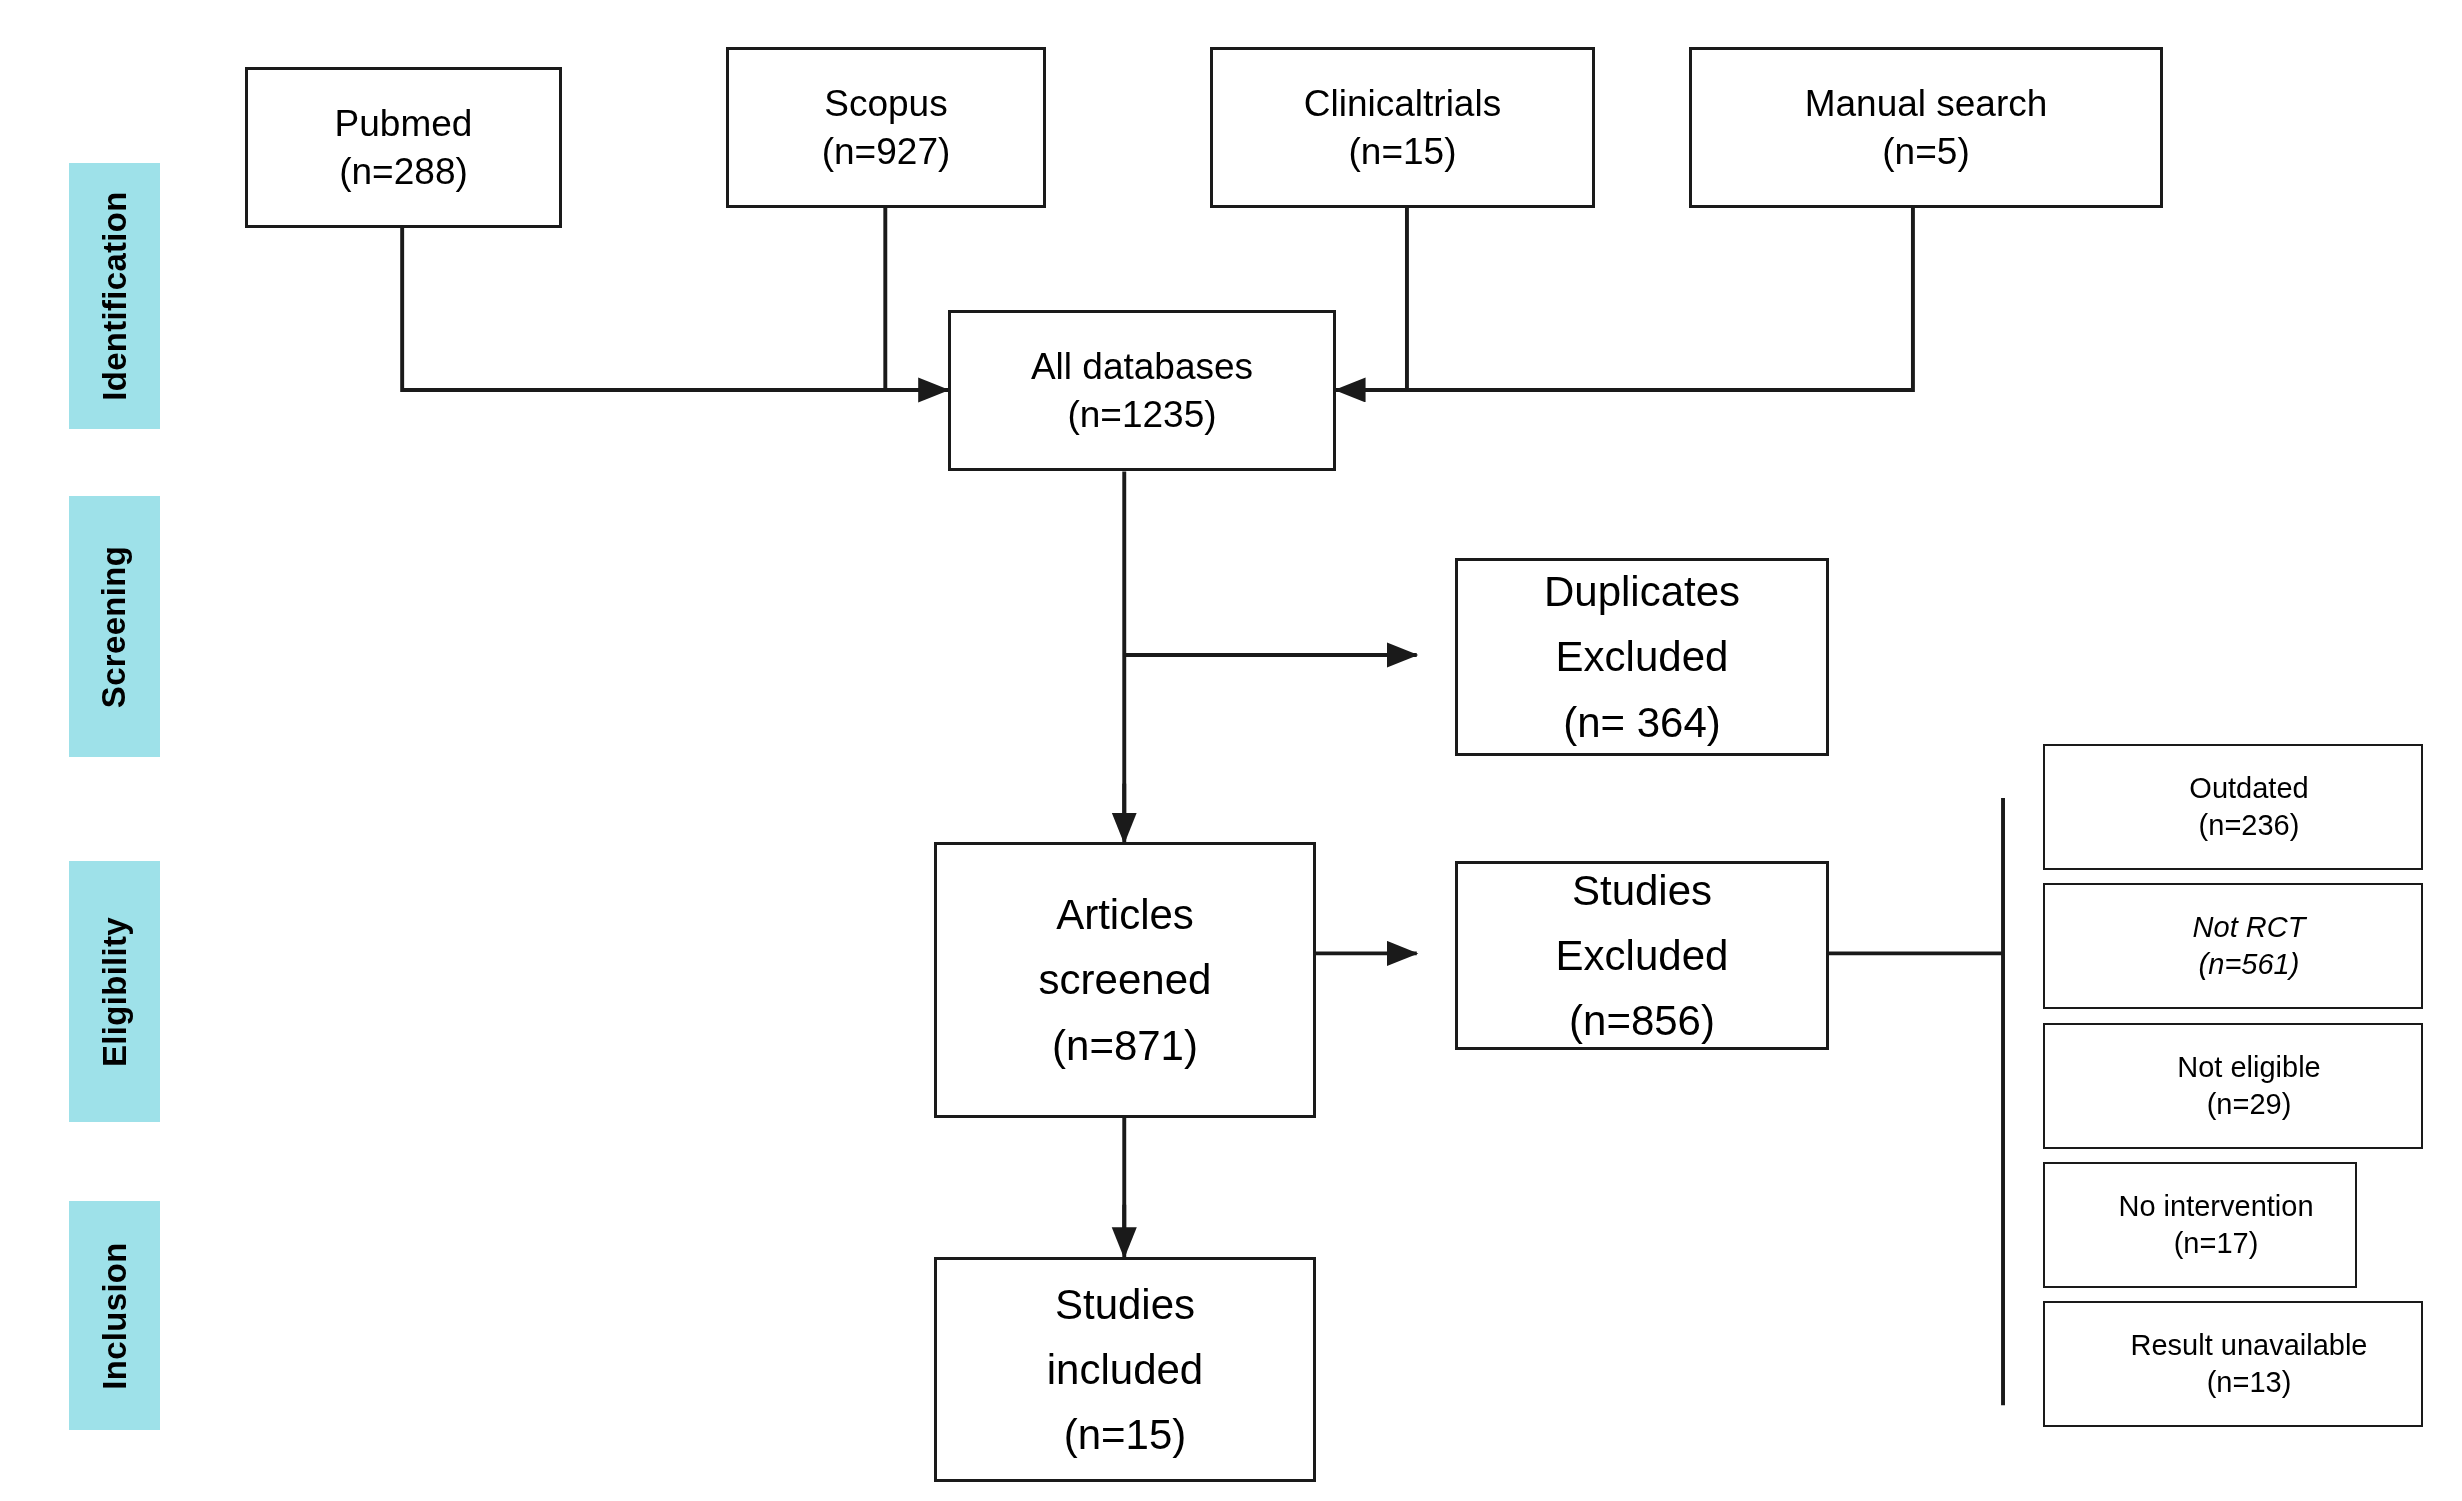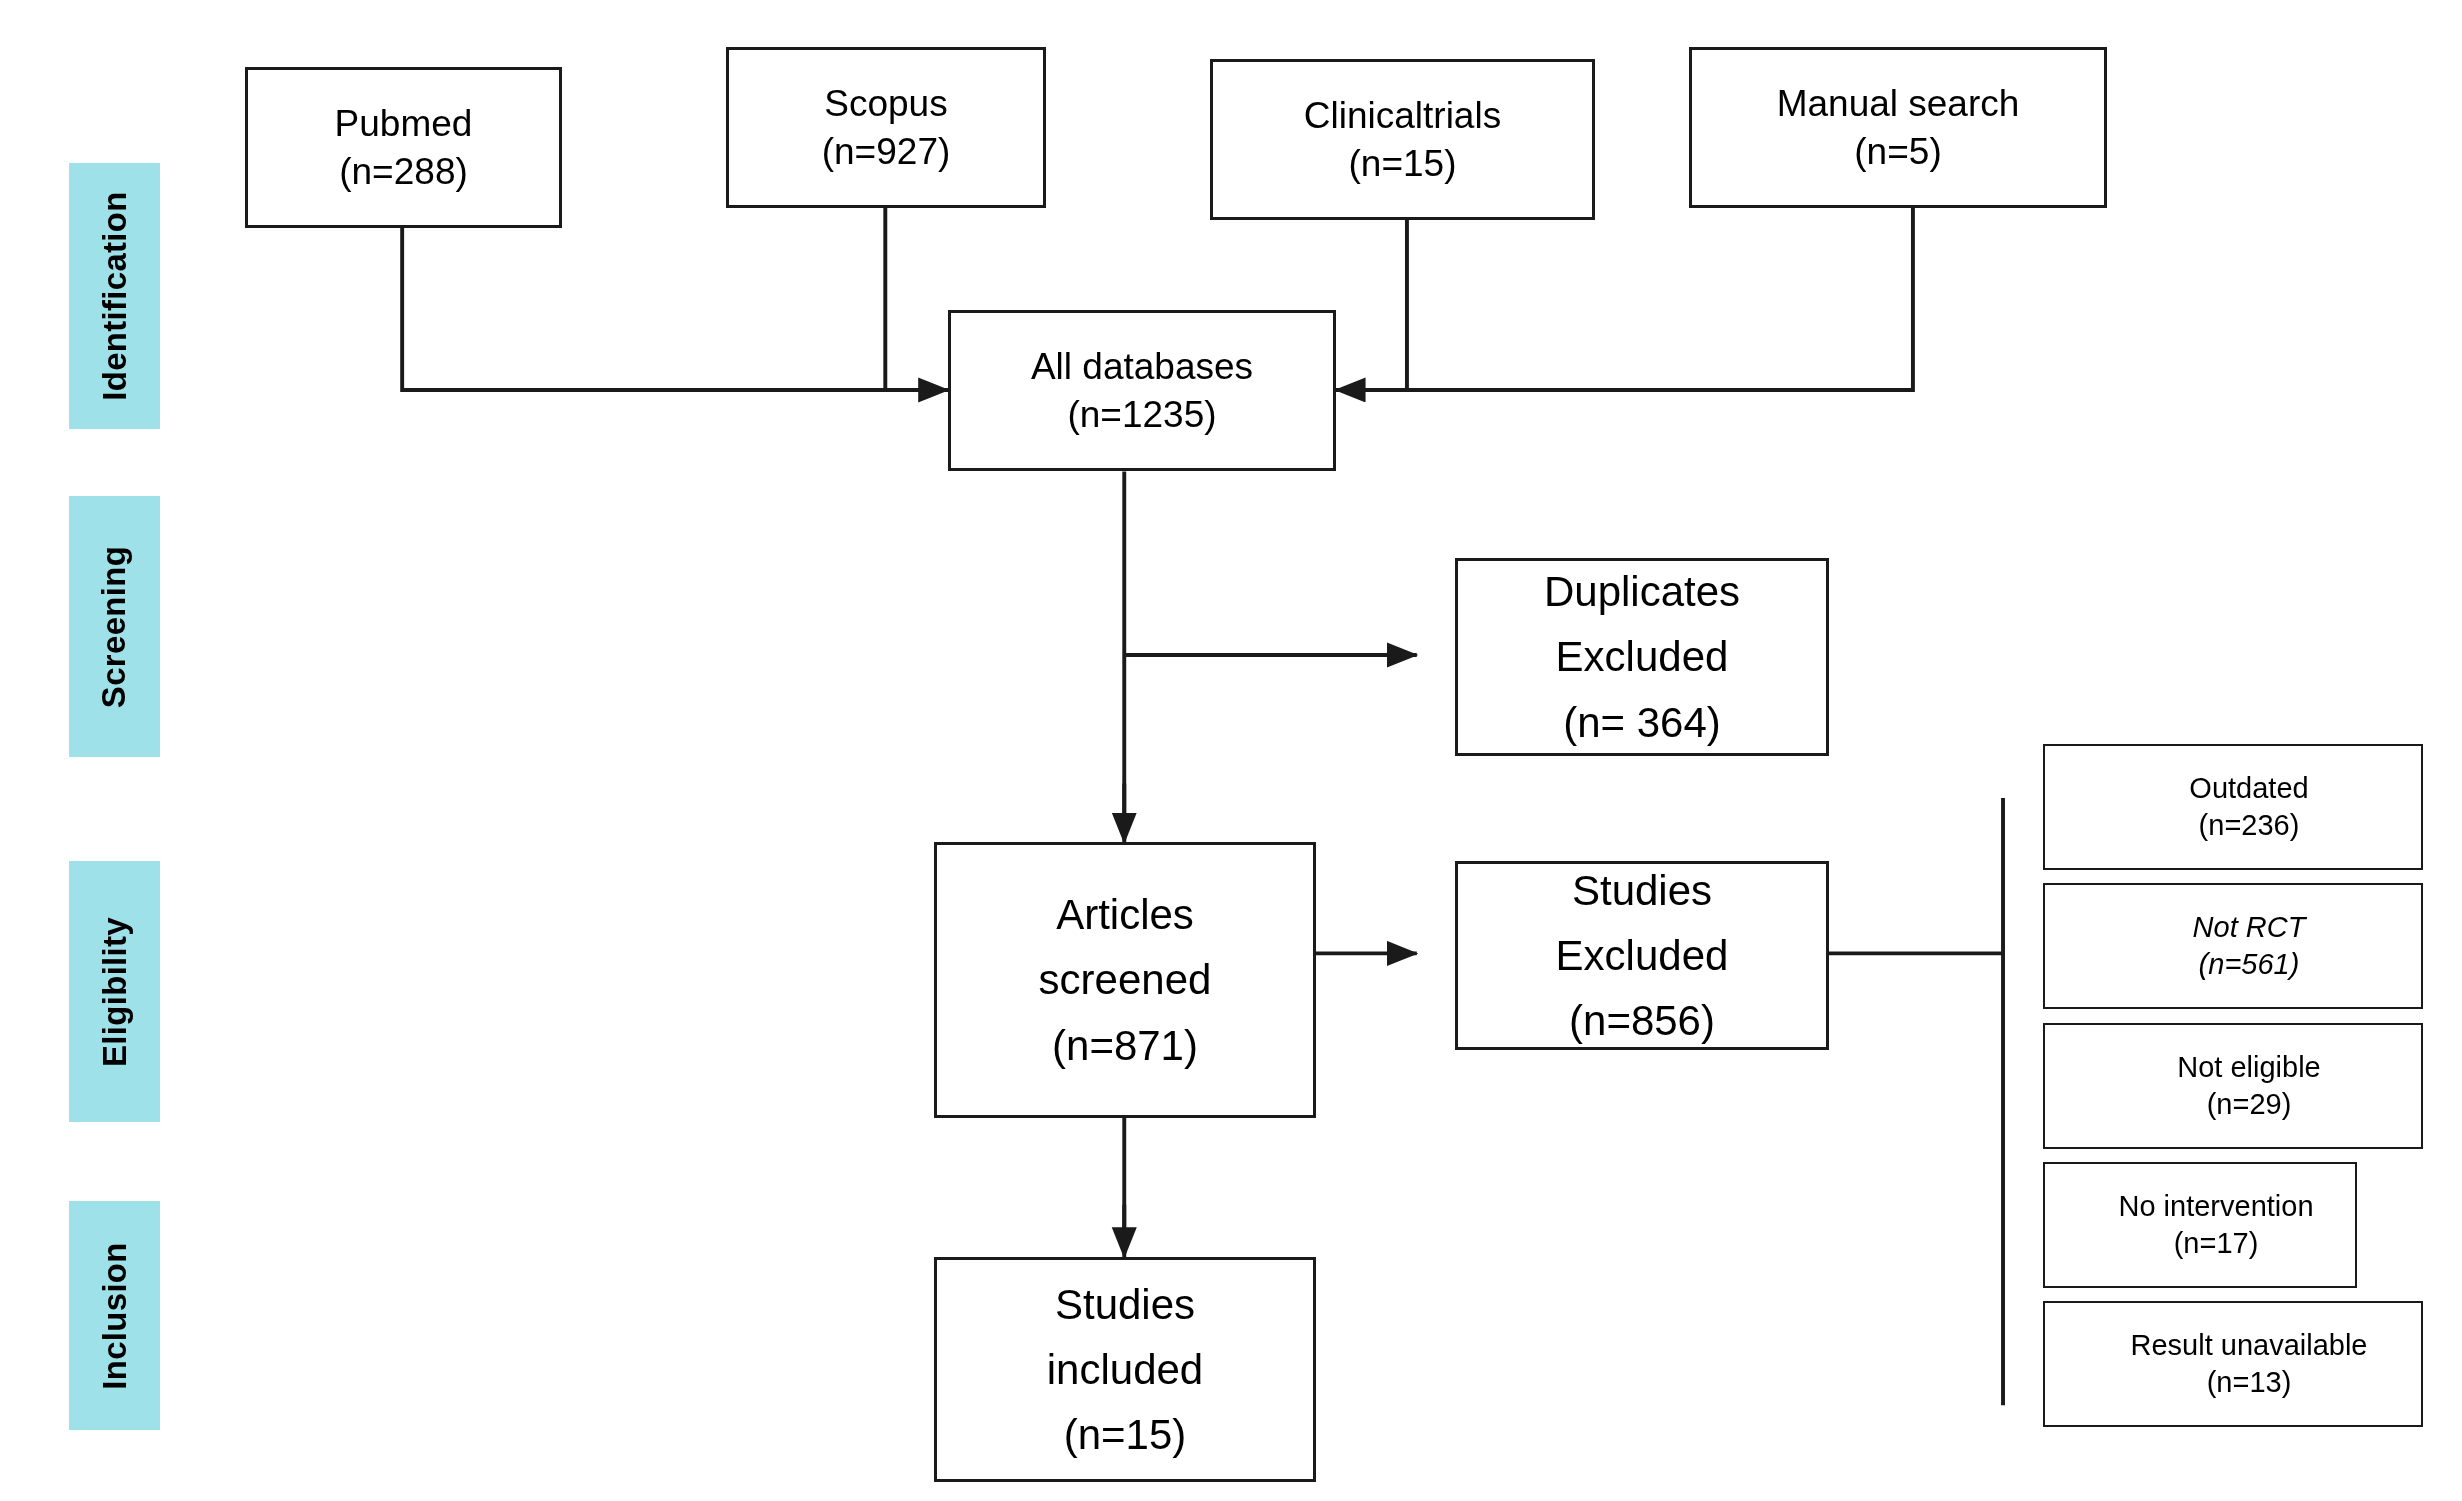--- a/index.html
+++ b/index.html
@@ -133,26 +133,26 @@
   <div class="node big" style="left:245px; top:47px; width:317px; height:161px;margin-top:20px;">
     <span class="line">Pubmed</span>
     <span class="line">(n=288)</span>
   </div>
 
   <div class="node big" style="left:726px; top:47px; width:320px; height:161px;">
     <span class="line">Scopus</span>
     <span class="line">(n=927)</span>
   </div>
 
-  <div class="node big" style="left:1210px; top:47px; width:385px; height:161px;margin-top:12px;">
+  <div class="node big" style="left:1210px; top:47px; width:385px; height:161px;">
     <span class="line">Clinicaltrials</span>
     <span class="line">(n=15)</span>
   </div>
 
-  <div class="node big" style="left:1689px; top:47px; width:418px; height:161px;">
+  <div class="node big" style="left:1689px; top:47px; width:474px; height:161px;">
     <span class="line">Manual search</span>
     <span class="line">(n=5)</span>
   </div>
 
   <div class="node big" style="left:948px; top:310px; width:388px; height:161px;">
     <span class="line">All databases</span>
     <span class="line">(n=1235)</span>
   </div>
 
   <div class="node mid tallgap" style="left:1455px; top:558px; width:374px; height:198px;">

